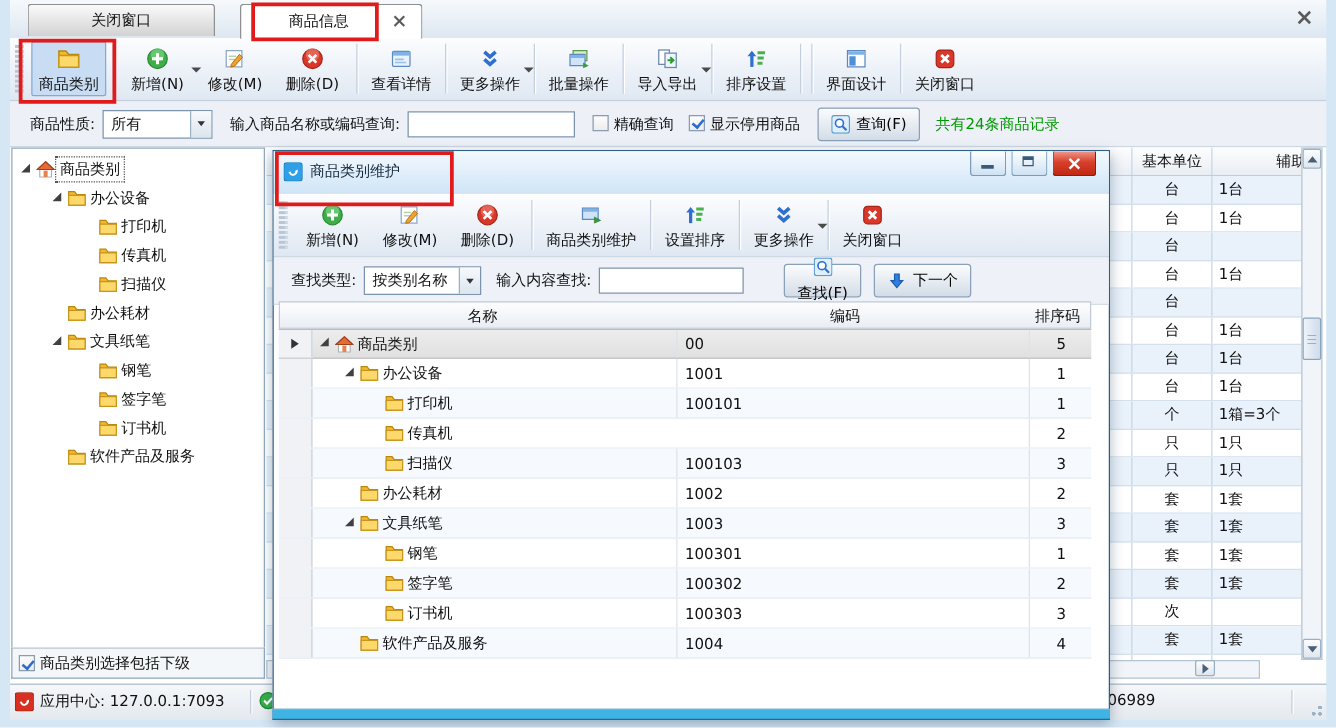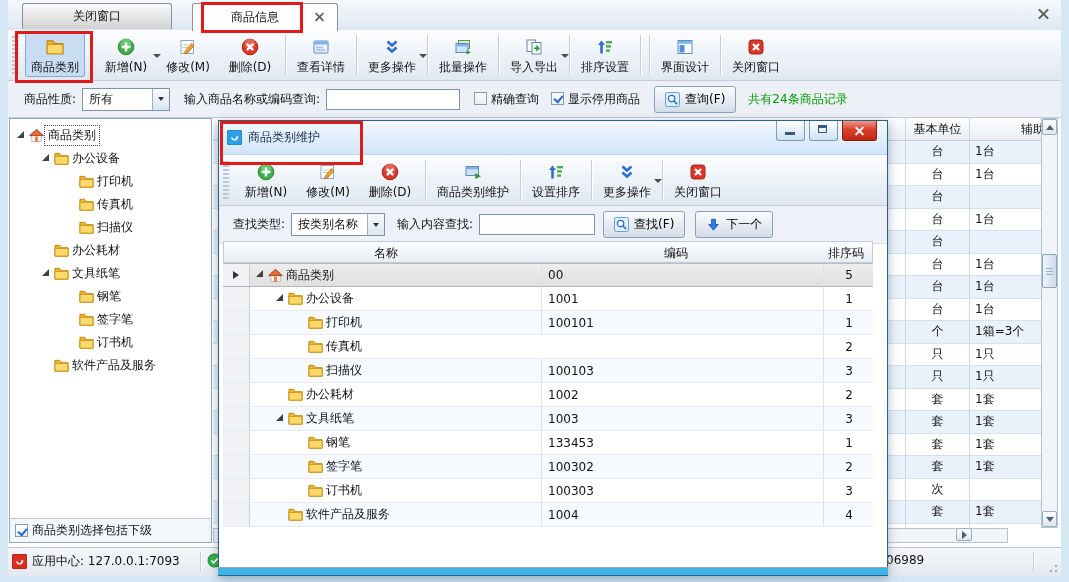--- a/index.html
+++ b/index.html
@@ -651,21 +651,21 @@
         </div>
     </div>
     <div class="dlg-search">
       <span class="lbl" style="margin-left:14px;">查找类型:</span>
       <div class="select" style="width:92px;">
         <span class="sel-val">按类别名称</span>
         <span class="sel-btn"></span>
       </div>
       <span class="lbl" style="margin-left:12px;">输入内容查找:</span>
       <input class="text-input" style="width: 108px;" value="">
-      <button class="btn" style="margin-left:8px;font:inherit;">
+      <button class="btn" style="margin-left:32px;font:inherit;flex-direction:column;">
         <span class="icon small">
             <svg viewBox="0 0 16 16">
               <rect x="0.5" y="0.5" width="15" height="15" rx="2" fill="#dff0fd" stroke="#5a9ad0"></rect>
               <circle cx="7" cy="7" r="3.4" fill="#fff" stroke="#2f6fd0" stroke-width="1.4"></circle>
               <path d="M9.6 9.6 L13 13" stroke="#2f6fd0" stroke-width="1.8"></path>
             </svg>
           </span>
         <span>查找(F)</span>
       </button>
       <button class="btn" style="margin-left:10px;font:inherit;text-align:center;">
@@ -796,21 +796,21 @@
             <span class="d-name" style="padding-left: 46px;">
               <span class="tw-spacer"></span>
               <span class="icon small">
                 <svg viewBox="0 0 16 15">
                   <path d="M1 2h5l2 2.5h7v9H1z" fill="#f3b830" stroke="#b8860b"></path>
                   <path d="M1 5.2h14v8.3H1z" fill="#fcd96a" stroke="#c8941a"></path>
                 </svg>
               </span>
               <span class="tree-label">钢笔</span>
             </span>
-            <span class="d-code">133453</span>
+            <span class="d-code">100301</span>
             <span class="d-sort">1</span>
           </div>
           <div class="dtbl-row alt">
             <span class="d-gutter"></span>
             <span class="d-name" style="padding-left: 46px;">
               <span class="tw-spacer"></span>
               <span class="icon small">
                 <svg viewBox="0 0 16 15">
                   <path d="M1 2h5l2 2.5h7v9H1z" fill="#f3b830" stroke="#b8860b"></path>
                   <path d="M1 5.2h14v8.3H1z" fill="#fcd96a" stroke="#c8941a"></path>

